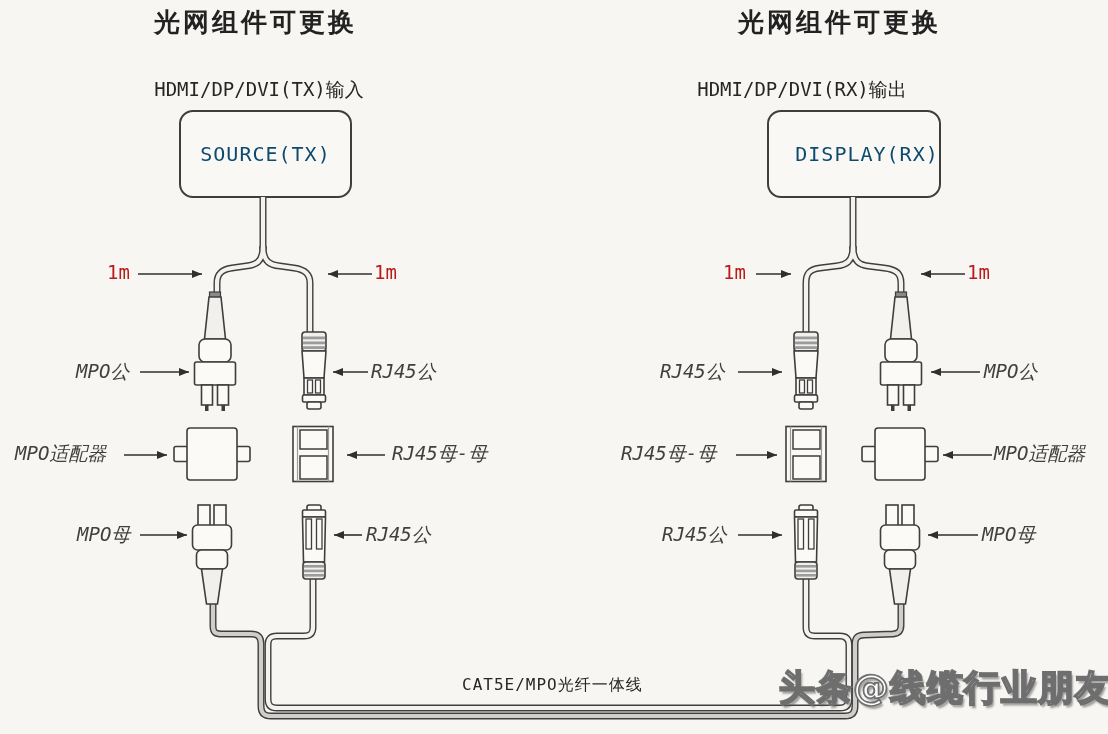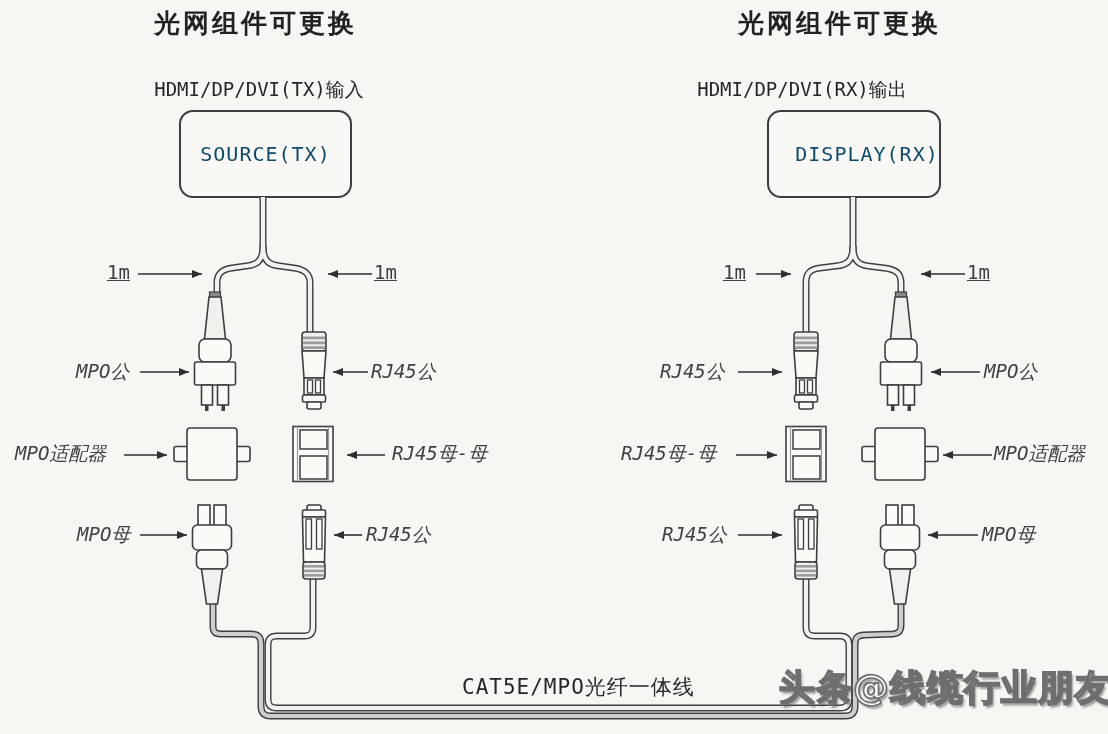--- a/index.html
+++ b/index.html
@@ -7,28 +7,28 @@
     position:relative;
     width:1108px;height:734px;
     background:#f7f6f2;
     overflow:hidden;
     font-family:"DejaVu Sans Mono","DejaVu Sans",sans-serif;
     color:#2b2b2b;
   }
   .stage svg{position:absolute;left:0;top:0;}
   .lbl{position:absolute;white-space:nowrap;line-height:1.1;}
   .title{
-    font-family:Liberation Serif, serif;
+    font-family:Liberation Mono, monospace;
     font-size:26px;font-weight:600;letter-spacing:3px;text-align:center;color:#222;
   }
   .io{font-size:19px;text-align:center;letter-spacing:0px;color:#262626;}
   .device{font-size:20px;text-align:center;letter-spacing:1px;color:#0c4a6e;}
   .part{font-size:19px;color:#404040;font-style:italic;}
-  .seg{font-size:19px;color:#404040;text-decoration:underline;}
-  .cable-label{font-size:21px;color:#262626;letter-spacing:1px;}
+  .seg{font-size:19px;color:#b91c1c;}
+  .cable-label{font-size:16px;color:#262626;letter-spacing:1px;}
   .watermark{
     position:absolute;left:779px;top:664px;
     font-family:"DejaVu Sans","Liberation Sans",sans-serif;
     font-size:36px;font-weight:700;letter-spacing:1px;
     color:#ffffff;
     -webkit-text-stroke:1.6px #6e6e6e;
     text-shadow:2px 3px 2px rgba(90,90,90,.55), -1px -1px 0 #8a8a8a;
     white-space:nowrap;
   }
 </style>

